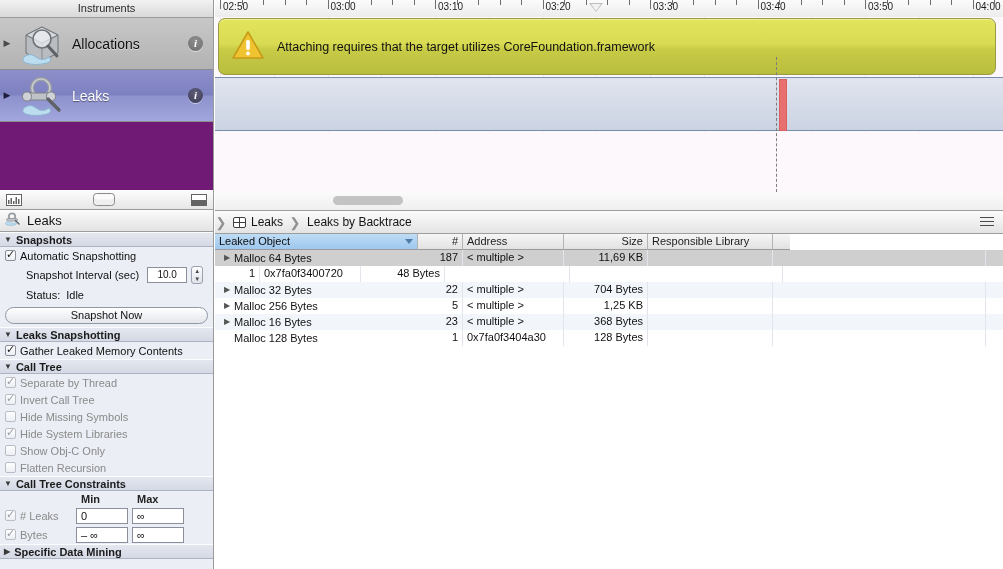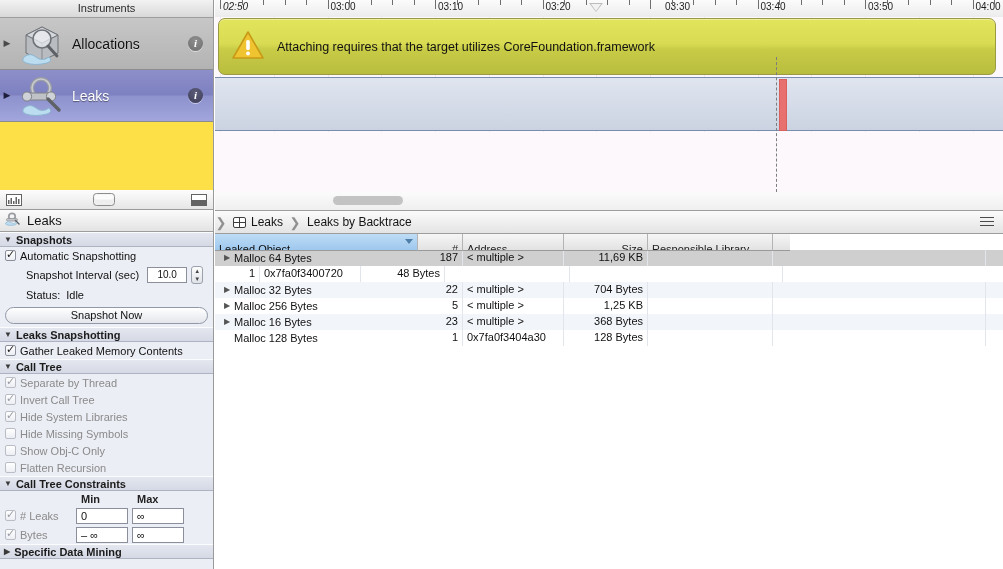--- a/index.html
+++ b/index.html
@@ -9,21 +9,21 @@
     font-family: "Liberation Sans", sans-serif;
     font-size: 11px;
     background: #ffffff;
     -webkit-font-smoothing: antialiased;
   }
   #app { position: relative; width: 1003px; height: 569px; overflow: hidden; }
 
   
   #instruments-panel {
     position: absolute; left: 0; top: 0; width: 214px; height: 190px;
-    background: #fde047;
+    background: #701a75;
     border-right: 1px solid #9a9a9a;
     box-sizing: border-box;
   }
   #instruments-header {
     height: 17px; line-height: 17px; text-align: center;
     font-size: 11px; color: #2a2a2a; font-weight: normal;
     background: linear-gradient(to bottom,#f2f2f2 0%, #d9d9d9 100%);
     border-bottom: 1px solid #9d9d9d;
   }
   .instrument-row {
@@ -244,21 +244,21 @@
     position: absolute; left: 215px; top: 234px; width: 788px; height: 335px;
     background: #ffffff; overflow: hidden;
   }
   #table-head { display: flex; height: 16px; box-sizing: border-box; }
   .th {
     box-sizing: border-box; height: 16px; line-height: 15px;
     font-size: 11px; color: #1c1c1c;
     background: linear-gradient(to bottom,#f6f6f6 0%,#e2e2e2 100%);
     border-bottom: 1px solid #9a9a9a;
     border-right: 1px solid #b4b4b4;
-    padding: 8px 4px; position: relative; white-space: nowrap; overflow: hidden;
+    padding: 0 4px; position: relative; white-space: nowrap; overflow: hidden;
   }
   .th.sorted {
     background: linear-gradient(to bottom,#bedcf5 0%,#9ec8ee 100%);
     color: #0c0c0c;
   }
   .th .sort-arrow {
     position: absolute; right: 4px; top: 5px;
     width: 0; height: 0; border-left: 4px solid transparent;
     border-right: 4px solid transparent; border-top: 5px solid #4f7fa8;
   }
@@ -411,26 +411,26 @@
     </div>
     <div class="row dim">
       <span class="cbx dim checked"></span>
       <span>Separate by Thread</span>
     </div>
     <div class="row dim">
       <span class="cbx dim checked"></span>
       <span>Invert Call Tree</span>
     </div>
     <div class="row dim">
+      <span class="cbx dim"></span>
+      <span>Hide Missing Symbols</span>
+    </div>
+    <div class="row dim">
       <span class="cbx dim checked"></span>
       <span>Hide System Libraries</span>
-    </div>
-    <div class="row dim">
-      <span class="cbx dim"></span>
-      <span>Hide Missing Symbols</span>
     </div>
     <div class="row dim">
       <span class="cbx dim"></span>
       <span>Show Obj-C Only</span>
     </div>
     <div class="row dim">
       <span class="cbx dim"></span>
       <span>Flatten Recursion</span>
     </div>
 
@@ -462,21 +462,21 @@
 
     <div class="section-header">
       <span class="sect-tri">▶</span>
       <span>Specific Data Mining</span>
     </div>
   </div>
 
   <div id="ruler">
     <div id="playhead-marker" style="left: 373.5px;"></div>
   <div class="tick major" style="left: 5px;"></div>
-      <div class="tick-label" style="left: 8px; font-style: italic;">02:50</div>
+      <div class="tick-label" style="left: 8px;">02:50</div>
       <div class="tick minor" style="left: 26.5px;"></div>
       <div class="tick minor" style="left: 48px;"></div>
       <div class="tick minor" style="left: 69.5px;"></div>
       <div class="tick minor" style="left: 91px;"></div>
       <div class="tick major" style="left: 112.5px;"></div>
       <div class="tick-label" style="left: 115.5px;">03:00</div>
       <div class="tick minor" style="left: 134px;"></div>
       <div class="tick minor" style="left: 155.5px;"></div>
       <div class="tick minor" style="left: 177px;"></div>
       <div class="tick minor" style="left: 198.5px;"></div>
@@ -486,21 +486,21 @@
       <div class="tick minor" style="left: 263px;"></div>
       <div class="tick minor" style="left: 284.5px;"></div>
       <div class="tick minor" style="left: 306px;"></div>
       <div class="tick major" style="left: 327.5px;"></div>
       <div class="tick-label" style="left: 330.5px;">03:20</div>
       <div class="tick minor" style="left: 349px;"></div>
       <div class="tick minor" style="left: 370.5px;"></div>
       <div class="tick minor" style="left: 392px;"></div>
       <div class="tick minor" style="left: 413.5px;"></div>
       <div class="tick major" style="left: 435px;"></div>
-      <div class="tick-label" style="left: 438px; margin-left: 12px;">03:30</div>
+      <div class="tick-label" style="left: 438px;">03:30</div>
       <div class="tick minor" style="left: 456.5px;"></div>
       <div class="tick minor" style="left: 478px;"></div>
       <div class="tick minor" style="left: 499.5px;"></div>
       <div class="tick minor" style="left: 521px;"></div>
       <div class="tick major" style="left: 542.5px;"></div>
       <div class="tick-label" style="left: 545.5px;">03:40</div>
       <div class="tick minor" style="left: 564px;"></div>
       <div class="tick minor" style="left: 585.5px;"></div>
       <div class="tick minor" style="left: 607px;"></div>
       <div class="tick minor" style="left: 628.5px;"></div>

